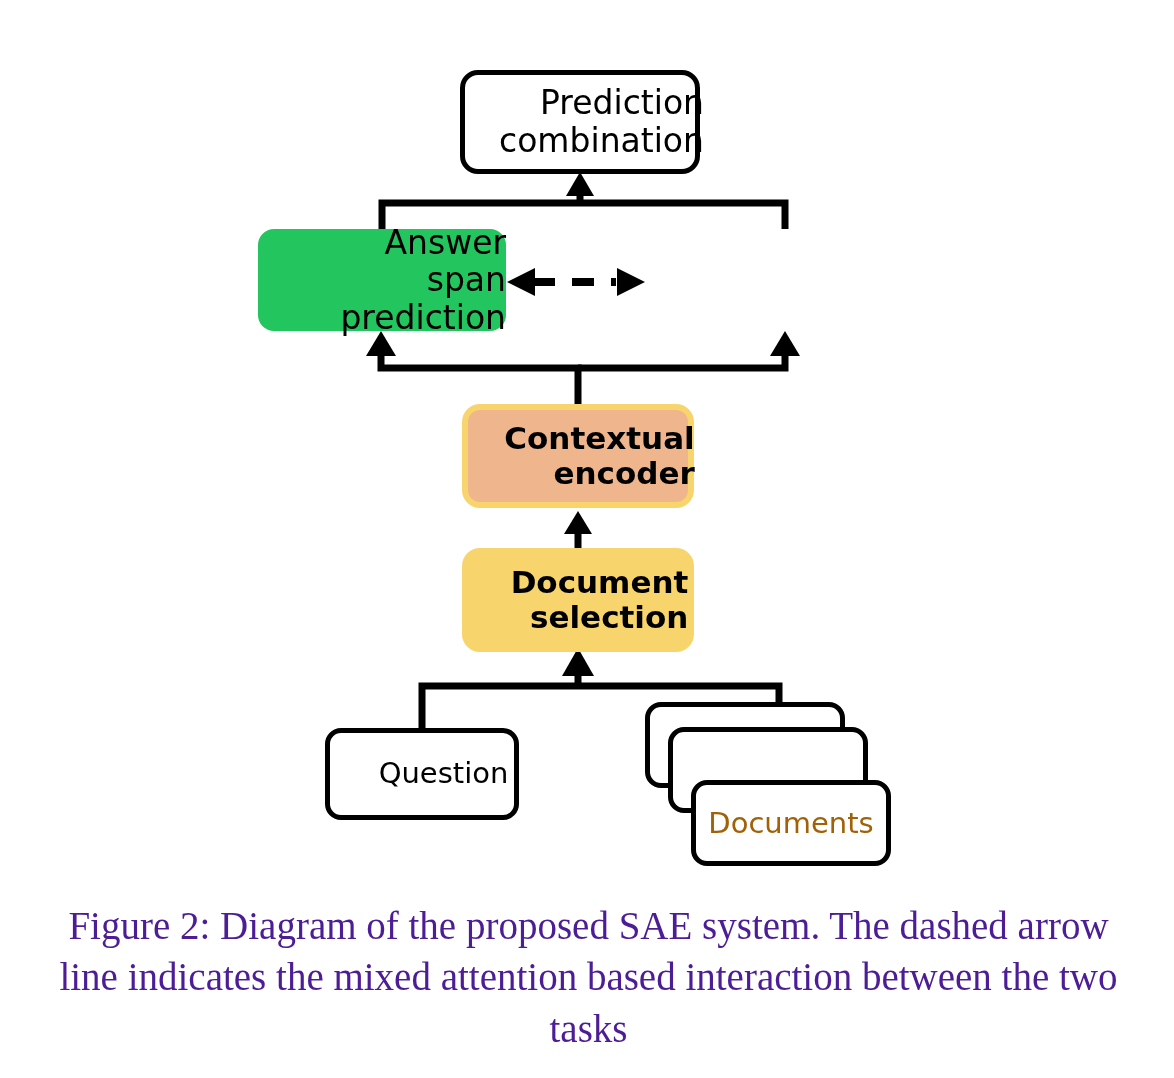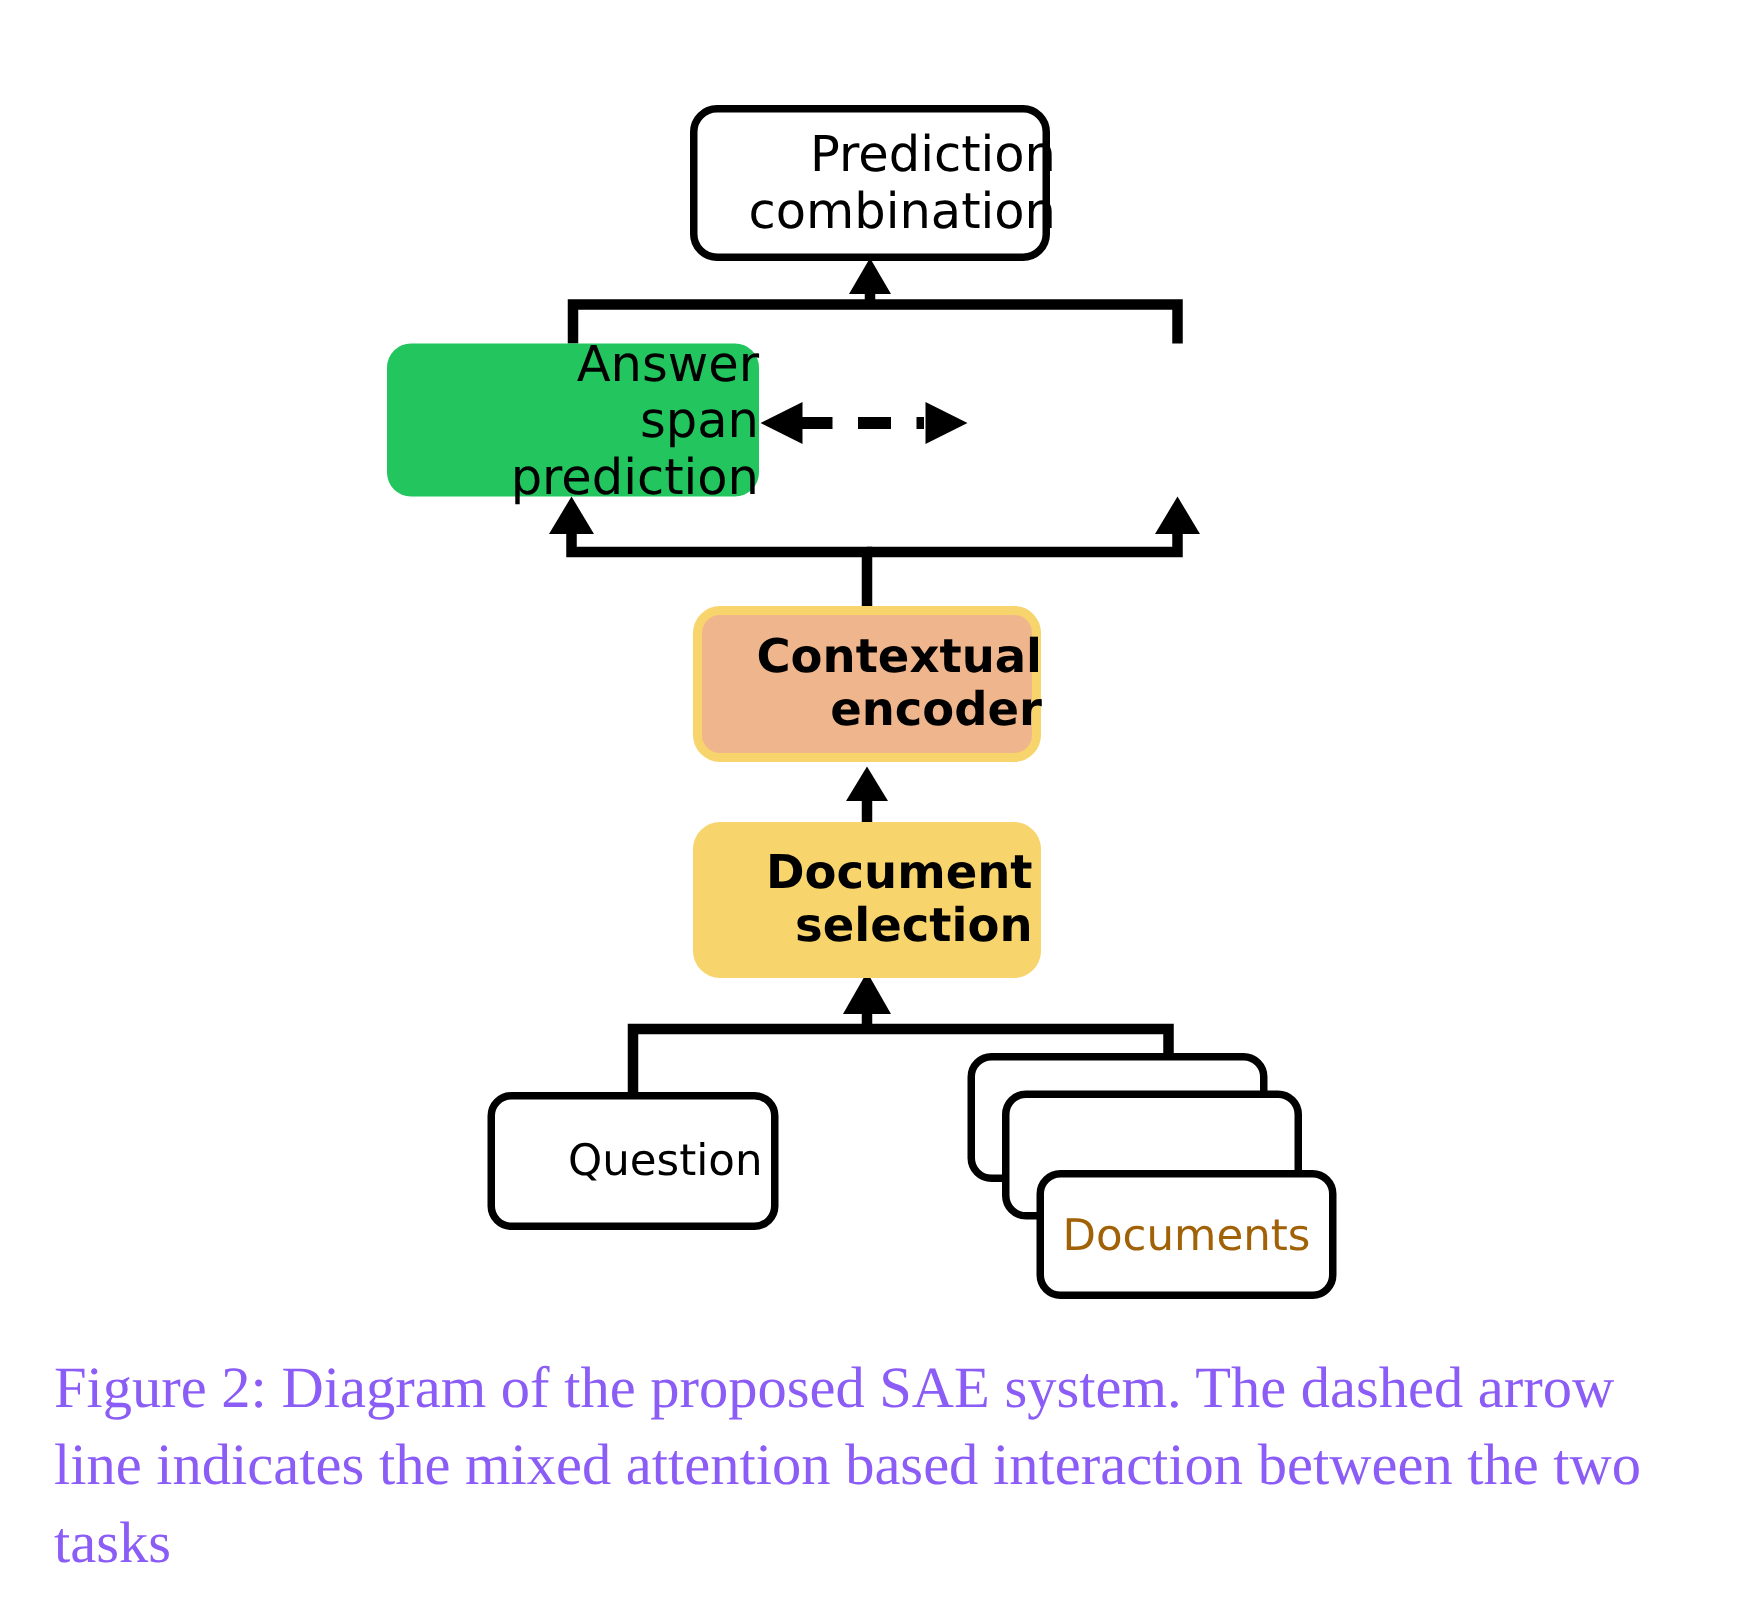--- a/index.html
+++ b/index.html
@@ -133,22 +133,22 @@
                     font-size: 29px; color: #a16207; margin-top: 28px; }
 
   .caption {
     position: absolute;
     left: 36px;
     top: 900px;
     width: 1105px;
     font-family: "Liberation Serif", "DejaVu Serif", serif;
     font-size: 39px;
     line-height: 1.32;
-    color: #8b5cf6;
-    text-align: left;
+    color: #4c1d95;
+    text-align: center;
   }
 
   svg.wires {
     position: absolute;
     left: 0;
     top: 0;
     width: 1174px;
     height: 880px;
     z-index: 1;
     pointer-events: none;

